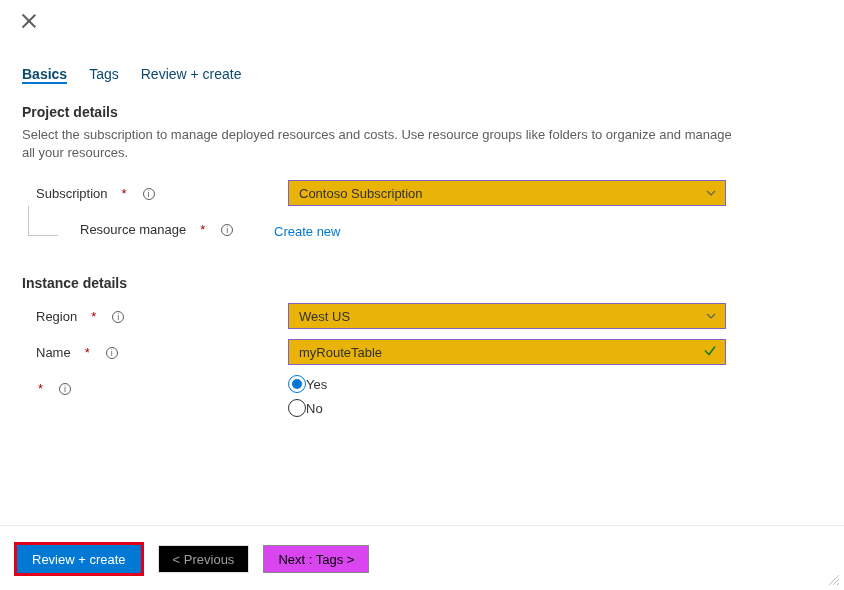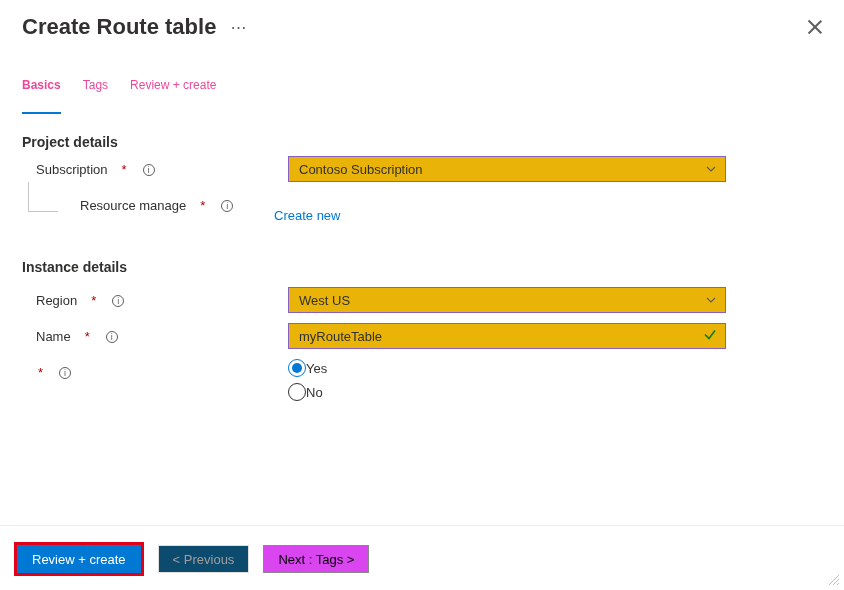--- a/index.html
+++ b/index.html
@@ -42,23 +42,23 @@
 
   .content { padding: 0 22px; }
 
   .tabs {
     display: flex;
     gap: 22px;
     margin-top: 32px;
     border-bottom: none;
   }
   .tab {
-    font-size: 12px;
-    color: #ec4899;
-    padding-bottom: 20px;
+    font-size: 14px;
+    color: #0c4a6e;
+    padding-bottom: 0;
     cursor: pointer;
     border-bottom: 2px solid transparent;
   }
   .tab.active {
     font-weight: 600;
     border-bottom: 2px solid #0078d4;
   }
 
   .section-heading {
     font-size: 14px;
@@ -142,21 +142,21 @@
     position: absolute;
     right: 8px;
     top: 50%;
     transform: translateY(-50%);
     color: #107c10;
     pointer-events: none;
   }
   .link {
     color: #0078d4;
     font-size: 13px;
-    margin-top: 16px;
+    margin-top: 8px;
     cursor: pointer;
     display: inline-block;
   }
 
   .radio-row { display: flex; align-items: center; gap: 0; margin-bottom: 6px; cursor: pointer; }
   .radio-outer {
     width: 18px; height: 18px; border-radius: 50%;
     border: 1.5px solid #323130;
     display: flex; align-items: center; justify-content: center;
     flex-shrink: 0;
@@ -192,21 +192,21 @@
     display: flex;
     align-items: center;
   }
   .btn.primary {
     background: #0078d4;
     color: #fff;
     border: 1px solid #0078d4;
     font-weight: 400;
   }
   .btn.disabled {
-    background: #0c4a6e;
+    background: #000000;
     color: #a19f9d;
     border: 1px solid #e1dfdd;
     cursor: default;
   }
   .highlight-box {
     border: 3px solid #e1001a;
     padding: 0;
     display: inline-flex;
   }
   .resize-handle {
@@ -215,36 +215,33 @@
     bottom: 4px;
     width: 12px;
     height: 12px;
     opacity: 0.4;
   }
 </style>
 </head>
 <body>
 
 <div class="header">
-  <div class="title-wrap">
-    <span class="title">Create Route table</span>
-    <span class="dots">⋯</span>
-  </div>
   <div class="close-icon"></div>
 </div>
 
 <div class="content">
 
   <div class="tabs">
     <div class="tab active">Basics</div>
     <div class="tab">Tags</div>
     <div class="tab">Review + create</div>
   </div>
 
   <div class="section-heading">Project details</div>
+  <div class="section-desc">Select the subscription to manage deployed resources and costs. Use resource groups like folders to organize and manage all your resources.</div>
 
   <div class="form-row">
     <div class="form-label">
       <span>Subscription</span>
         <span class="req">*</span>
       <span class="info-icon">i</span>
     </div>
     <div class="field-col">
       <div class="select">
         <span>Contoso Subscription</span>

